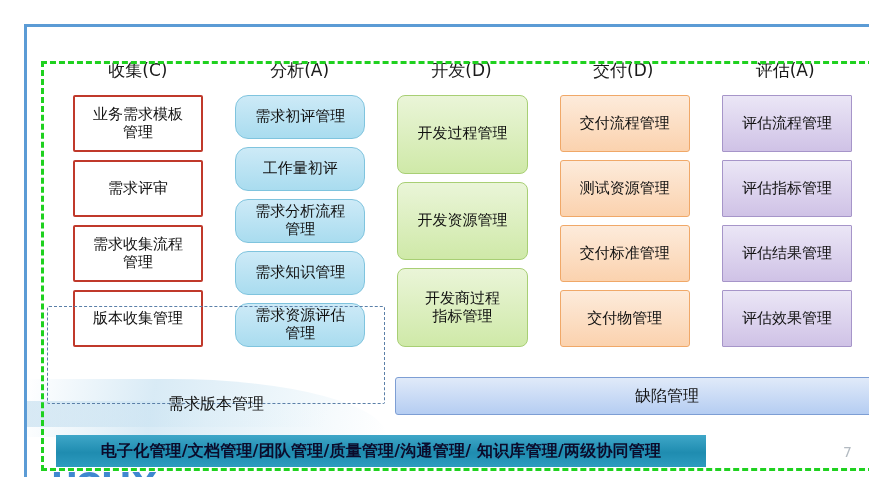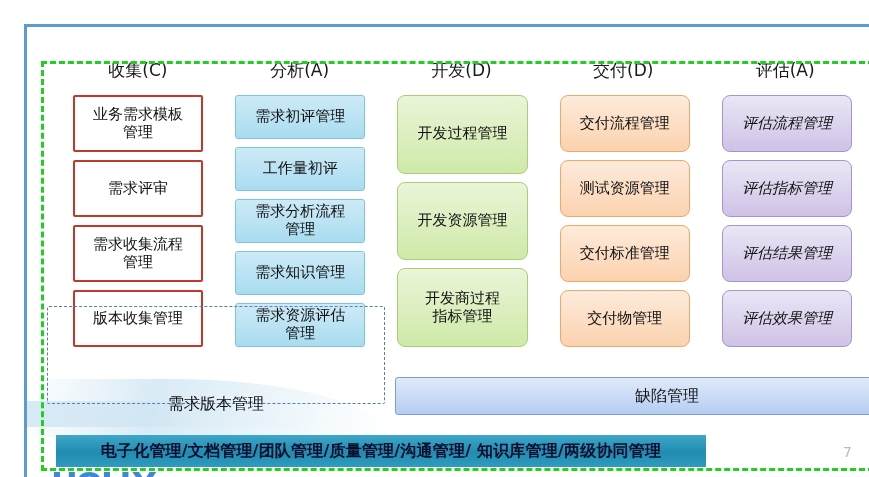--- a/index.html
+++ b/index.html
@@ -150,40 +150,39 @@
   
   .c-collect {
     background: #ffffff;
     border: 2px solid #c0392b;
     border-radius: 2px;
   }
   
   .c-analysis {
     background: linear-gradient(180deg, #cdeaf7 0%, #a9dcef 100%);
     border: 1px solid #7fc4de;
-    border-radius: 3px;
+    border-radius: 13px;
   }
   
   .c-dev {
     background: linear-gradient(180deg, #eaf5d8 0%, #cfe9a8 100%);
     border: 1px solid #a8cf74;
     border-radius: 8px;
   }
   
   .c-deliver {
     background: linear-gradient(180deg, #fdebdb 0%, #fbd2ae 100%);
     border: 1px solid #f0a868;
-    border-radius: 8px;
+    border-radius: 3px;
   }
   
   .c-eval {
     background: linear-gradient(180deg, #ebe6f6 0%, #cfc2e6 100%);
     border: 1px solid #a695c9;
-    border-radius: 8px;
-    font-style: italic;
+    border-radius: 1px;
   }
 
   
   .subgroup {
     position: absolute;
     left: 20px;
     top: 279px;
     width: 338px;
     height: 98px;
     border: 1px dashed #5a7fa8;

